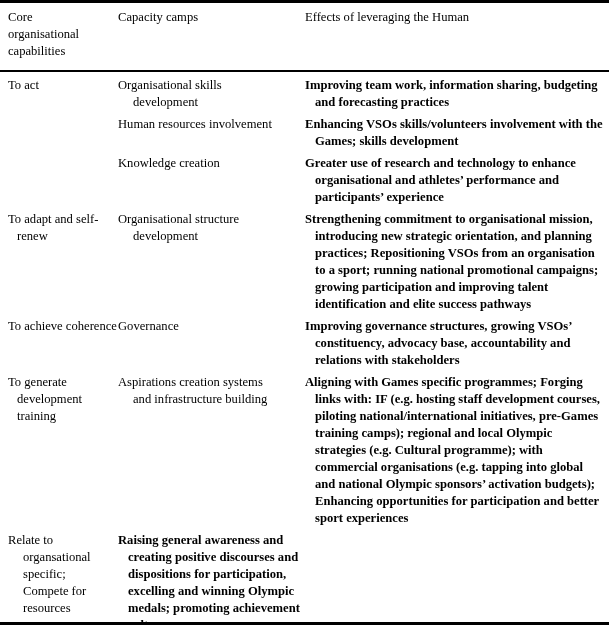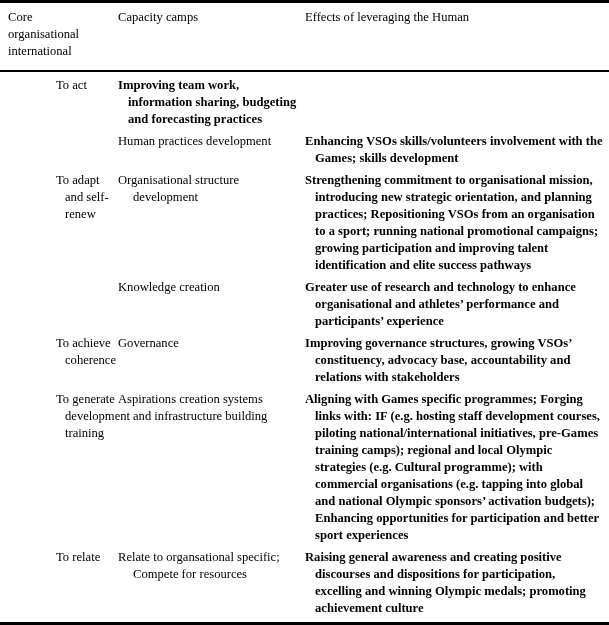--- a/index.html
+++ b/index.html
@@ -36,74 +36,74 @@
     padding-bottom: 10px;
     border-bottom: 2px solid #000;
   }
   .hcell-1 { padding-right: 20px; }
   .rows {
     flex: 1;
     padding-bottom: 8px;
   }
   .row { margin-top: 5px; }
   
-  .hang1 { padding-left: 9px;  text-indent: -9px; margin-left: 48px; }
+  .hang1 { padding-left: 9px;  text-indent: -9px; }
   .hang2 { padding-left: 15px; text-indent: -15px; padding-right: 24px; }
   .hang3 { padding-left: 10px; text-indent: -10px; font-weight: bold; }
 </style>
 </head>
 <body>
 
 <div class="page">
   <div class="table">
 
     <div class="grid thead">
-      <div class="hcell-1">Core organisational international</div>
+      <div class="hcell-1">Core organisational capabilities</div>
       <div>Capacity camps</div>
       <div>Effects of leveraging the Human</div>
     </div>
 
     <div class="rows">
 
       <div class="grid row">
         <div class="hang1">To act</div>
+        <div class="hang2">Organisational skills development</div>
         <div class="hang3">Improving team work, information sharing, budgeting and forecasting practices</div>
       </div>
 
       <div class="grid row">
         <div class="hang1"></div>
-        <div class="hang2">Human practices development</div>
+        <div class="hang2">Human resources involvement</div>
         <div class="hang3">Enhancing VSOs skills/volunteers involvement with the Games; skills development</div>
+      </div>
+
+      <div class="grid row">
+        <div class="hang1"></div>
+        <div class="hang2">Knowledge creation</div>
+        <div class="hang3">Greater use of research and technology to enhance organisational and athletes’ performance and participants’ experience</div>
       </div>
 
       <div class="grid row">
         <div class="hang1">To adapt and self-renew</div>
         <div class="hang2">Organisational structure development</div>
         <div class="hang3">Strengthening commitment to organisational mission, introducing new strategic orientation, and planning practices; Repositioning VSOs from an organisation to a sport; running national promotional campaigns; growing participation and improving talent identification and elite success pathways</div>
-      </div>
-
-      <div class="grid row">
-        <div class="hang1"></div>
-        <div class="hang2">Knowledge creation</div>
-        <div class="hang3">Greater use of research and technology to enhance organisational and athletes’ performance and participants’ experience</div>
       </div>
 
       <div class="grid row">
         <div class="hang1">To achieve coherence</div>
         <div class="hang2">Governance</div>
         <div class="hang3">Improving governance structures, growing VSOs’ constituency, advocacy base, accountability and relations with stakeholders</div>
       </div>
 
       <div class="grid row">
         <div class="hang1">To generate development training</div>
         <div class="hang2">Aspirations creation systems and infrastructure building</div>
         <div class="hang3">Aligning with Games specific programmes; Forging links with: IF (e.g. hosting staff development courses, piloting national/international initiatives, pre-Games training camps); regional and local Olympic strategies (e.g. Cultural programme); with commercial organisations (e.g. tapping into global and national Olympic sponsors’ activation budgets); Enhancing opportunities for participation and better sport experiences</div>
       </div>
 
       <div class="grid row">
-        <div class="hang1">To relate</div>
         <div class="hang2">Relate to organsational specific; Compete for resources</div>
         <div class="hang3">Raising general awareness and creating positive discourses and dispositions for participation, excelling and winning Olympic medals; promoting achievement culture</div>
       </div>
 
     </div>
   </div>
 </div>
 
 </body></html>

